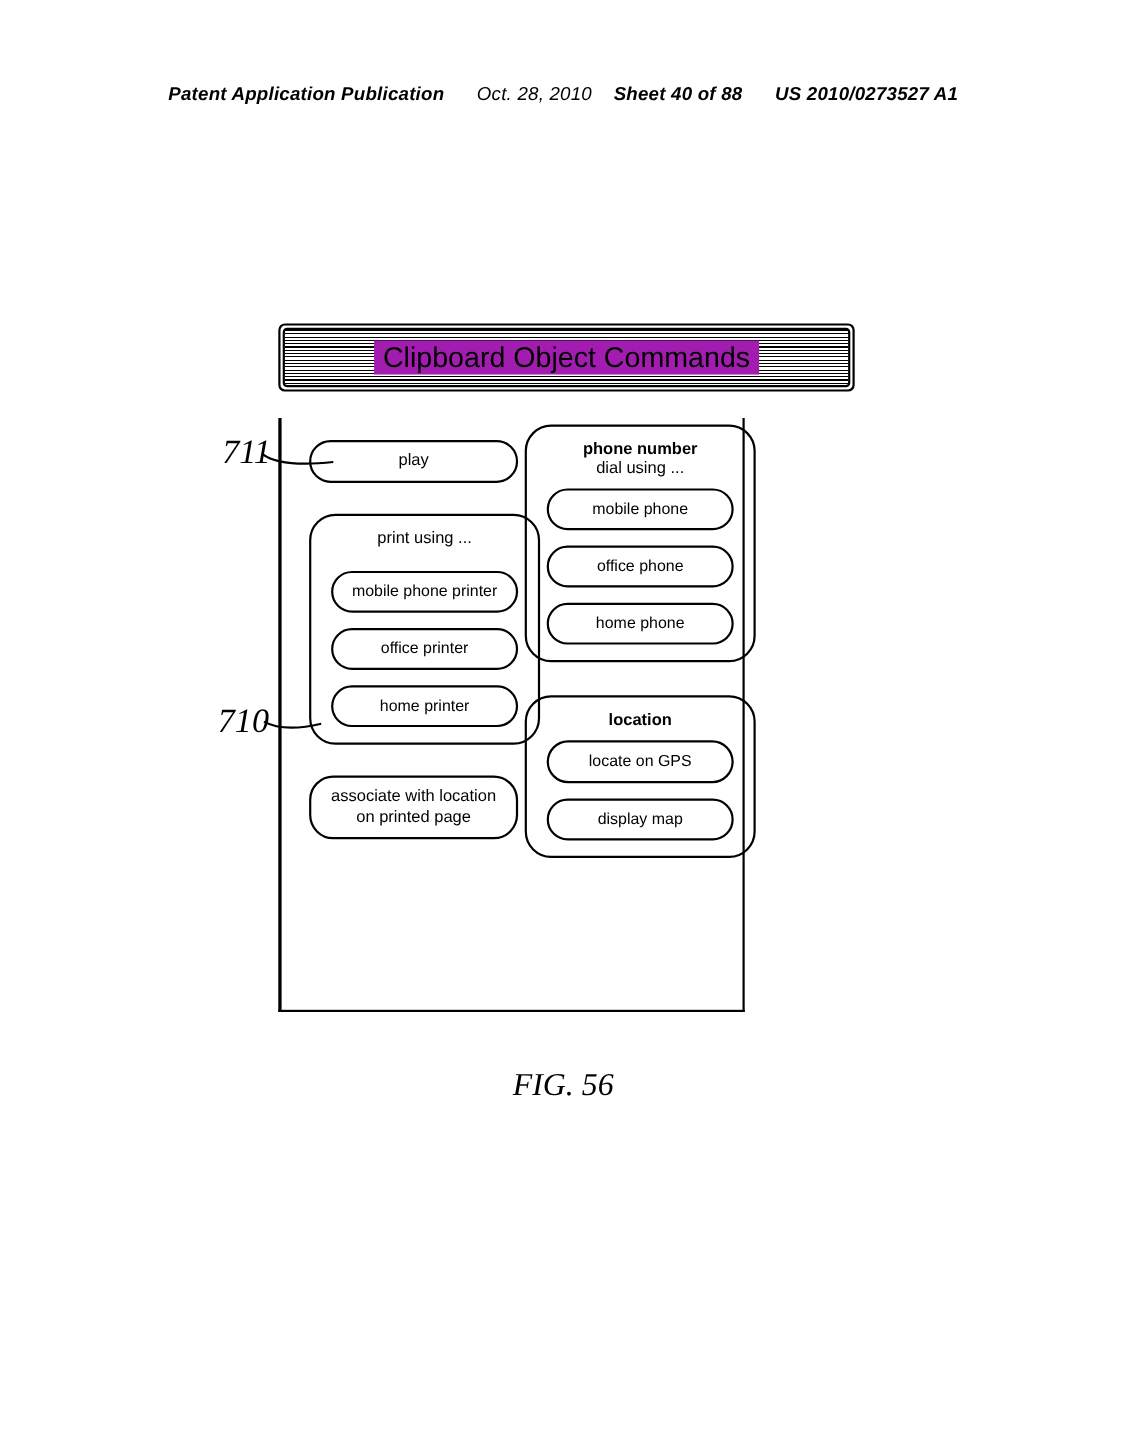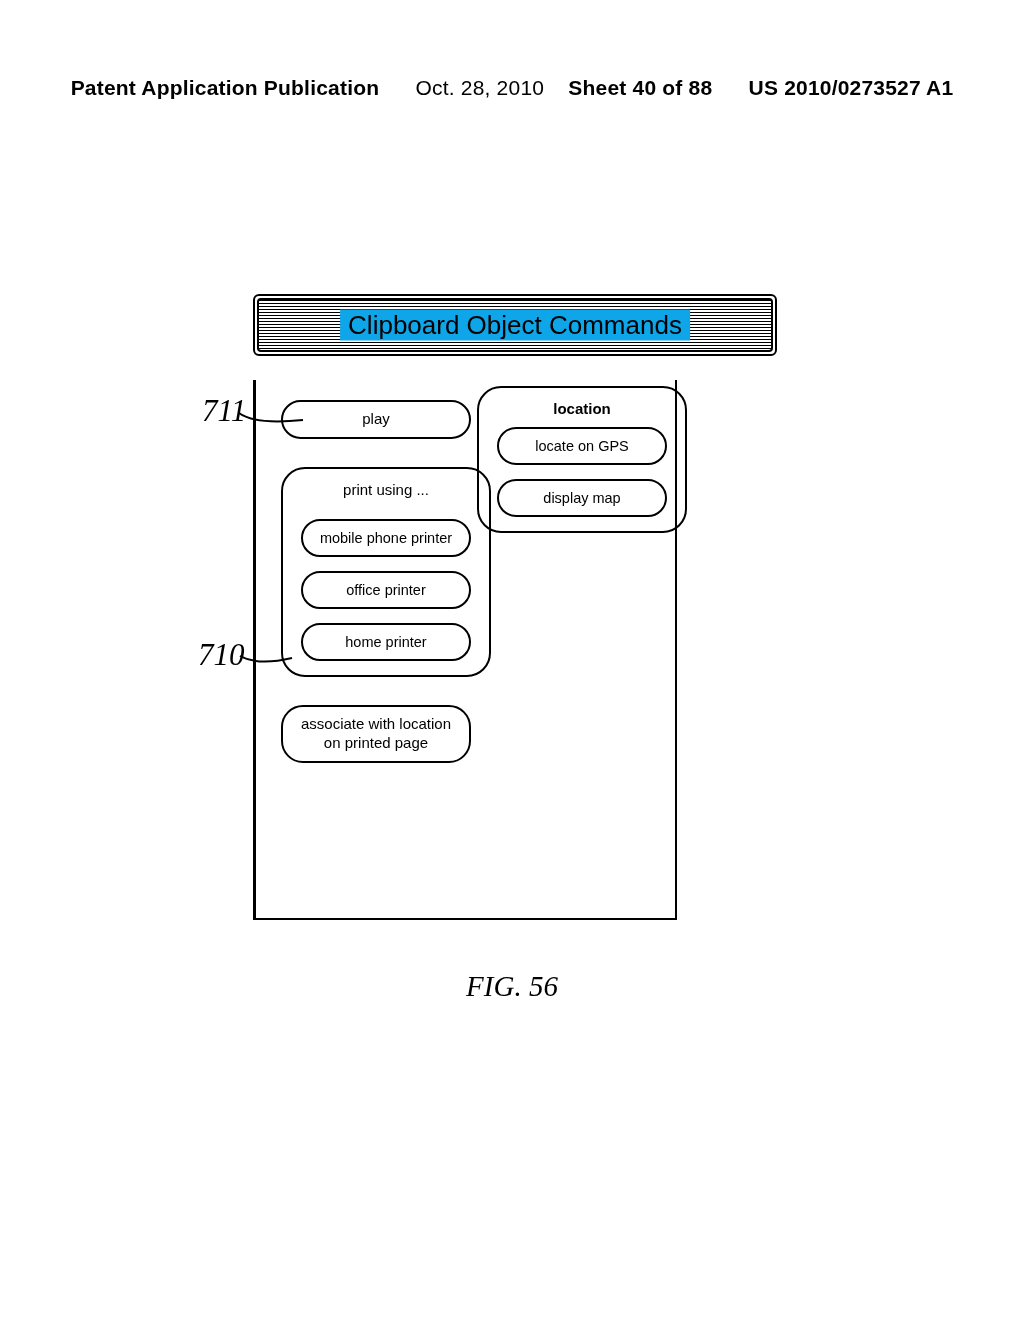--- a/index.html
+++ b/index.html
@@ -13,22 +13,23 @@
     position: relative;
   }
   .page-header {
     position: absolute;
     top: 76px;
     left: 0;
     width: 100%;
     text-align: center;
   }
   .page-header-line {
-    font-size: 21px;
+    font-size: 17px;
     letter-spacing: 0.2px;
+    font-style: italic;
   }
   .page-header-line .bold { font-weight: bold; }
 
   
   .titlebar-wrap {
     position: absolute;
     left: 253px;
     top: 294px;
     width: 524px;
     height: 62px;
@@ -46,21 +47,21 @@
     border: 2px solid #000;
     border-radius: 4px;
     box-sizing: border-box;
     background: repeating-linear-gradient(#000 0 1px, #fff 1px 3px);
   }
   .titlebar-center {
     position: absolute;
     top: 50%;
     left: 50%;
     transform: translate(-50%, -50%);
-    background: #0ea5e9;
+    background: #a21caf;
     padding: 0 8px;
     font-size: 26px;
     white-space: nowrap;
   }
 
   
   .panel {
     position: absolute;
     left: 253px;
     top: 380px;
@@ -182,20 +183,27 @@
       <div class="pill">office printer</div>
       <div class="pill">home printer</div>
     </div>
 
     <div style="height:28px"></div>
 
     <div class="pill tall">associate with location on printed page</div>
   </div>
 
   <div class="col col-right">
+    <div class="group-box">
+      <div class="group-label-bold">phone number</div>
+      <div class="group-sub">dial using ...</div>
+      <div class="pill">mobile phone</div>
+      <div class="pill">office phone</div>
+      <div class="pill">home phone</div>
+    </div>
 
     <div class="group-box">
       <div class="group-label-bold" style="margin-bottom:10px;">location</div>
       <div class="pill">locate on GPS</div>
       <div class="pill">display map</div>
     </div>
   </div>
 </div>
 
 <div class="ref ref-711">711</div>

